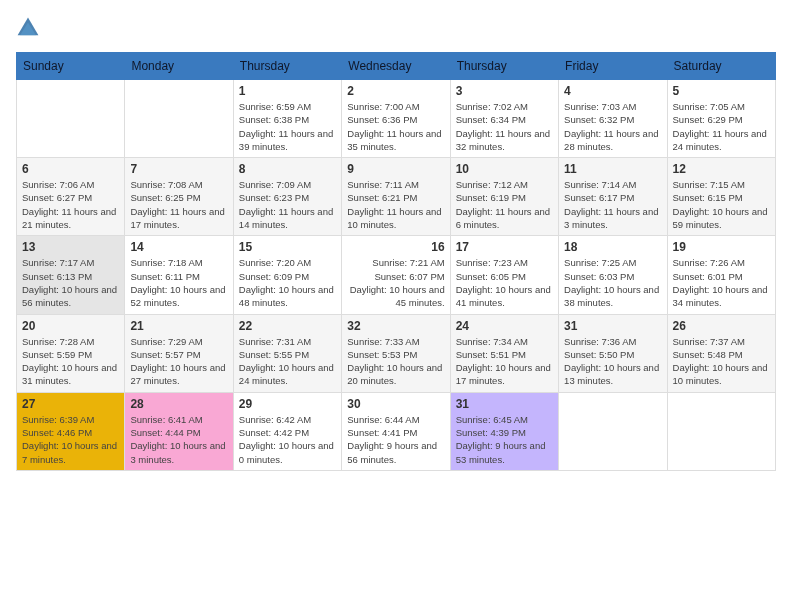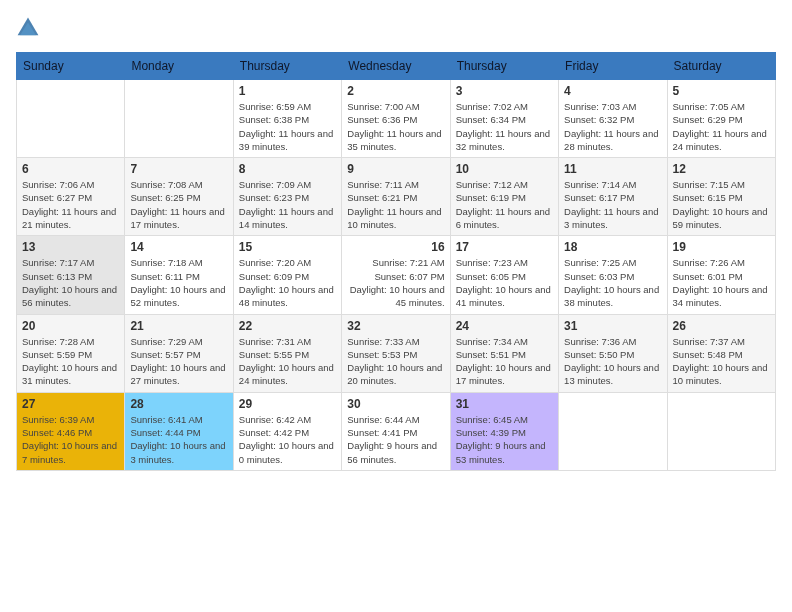--- a/index.html
+++ b/index.html
@@ -238,21 +238,21 @@
         <td style="background: rgb(245, 245, 245);">
           <span class="day-number">26</span>
           <div class="day-info">Sunrise: 7:37 AM<br>Sunset: 5:48 PM<br>Daylight: 10 hours and 10 minutes.</div>
         </td>
       </tr>
       <tr>
         <td style="background: #eab308;">
           <span class="day-number">27</span>
           <div class="day-info">Sunrise: 6:39 AM<br>Sunset: 4:46 PM<br>Daylight: 10 hours and 7 minutes.</div>
         </td>
-        <td style="background: #7dd3fc;">
+        <td style="background: #f9a8d4;">
           <span class="day-number">28</span>
           <div class="day-info">Sunrise: 6:41 AM<br>Sunset: 4:44 PM<br>Daylight: 10 hours and 3 minutes.</div>
         </td>
         <td style="background: rgb(255, 255, 255);">
           <span class="day-number">29</span>
           <div class="day-info">Sunrise: 6:42 AM<br>Sunset: 4:42 PM<br>Daylight: 10 hours and 0 minutes.</div>
         </td>
         <td style="background: rgb(255, 255, 255);">
           <span class="day-number">30</span>
           <div class="day-info">Sunrise: 6:44 AM<br>Sunset: 4:41 PM<br>Daylight: 9 hours and 56 minutes.</div>

